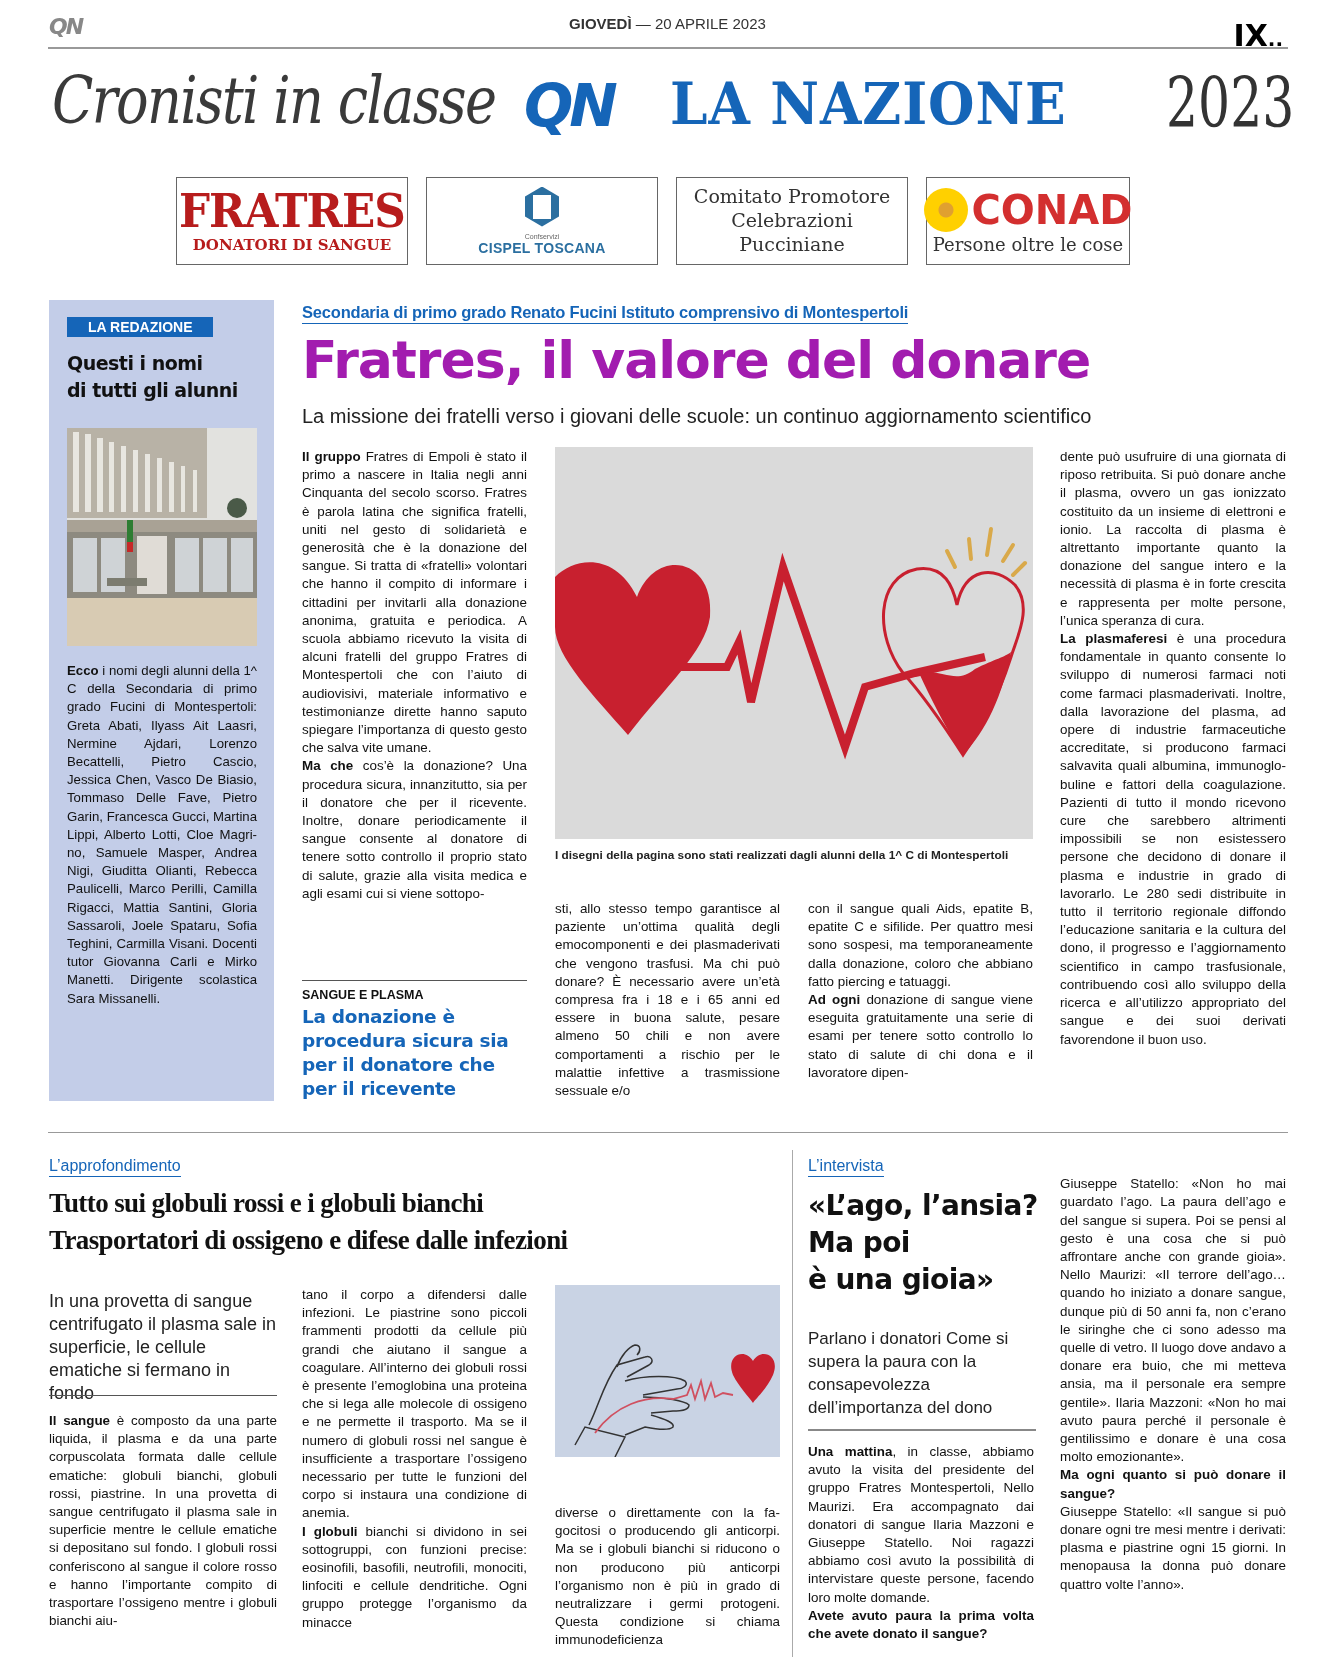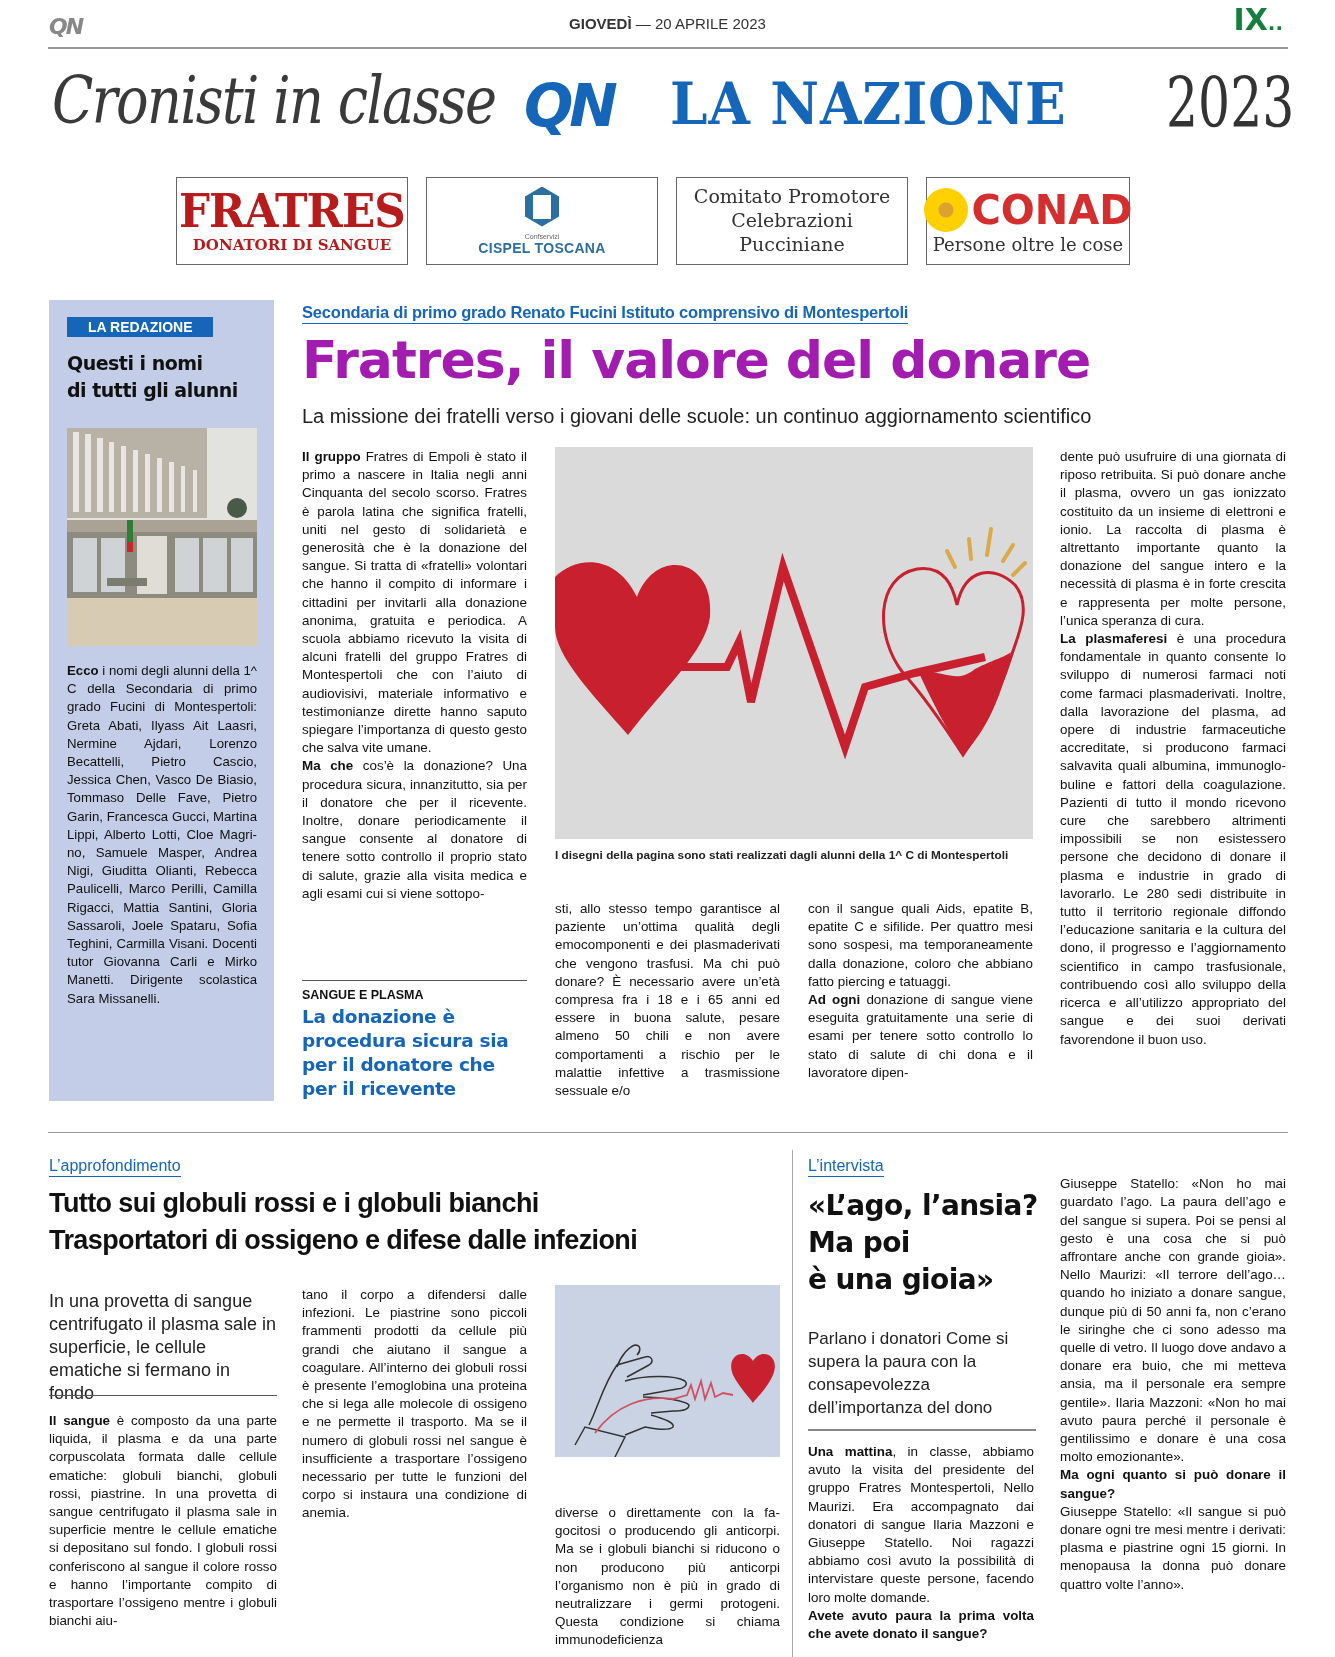--- a/index.html
+++ b/index.html
@@ -5,21 +5,21 @@
   * { box-sizing: border-box; margin: 0; padding: 0; }
   html, body { width: 1335px; height: 1657px; background: #ffffff; overflow: hidden; }
   body { font-family: "Liberation Sans", sans-serif; color: #1a1a1a; position: relative; }
 
   .abs { position: absolute; }
 
   
   .folio-logo { left: 49px; top: 14px; font-family: "DejaVu Sans", sans-serif; font-weight: 900; font-size: 22px; color: #888; letter-spacing: -2px; font-style: italic; }
   .folio-date { left: 0; right: 0; top: 15px; text-align: center; font-size: 15px; color: #333; }
   .folio-date b { font-weight: 700; }
-  .folio-page { right: 52px; top: 2px; font-family: "DejaVu Sans", sans-serif; font-weight: 900; font-size: 30px; color: #15803d; }
+  .folio-page { right: 52px; top: 18px; font-family: "DejaVu Sans", sans-serif; font-weight: 900; font-size: 30px; color: #000000; }
   .folio-page .dots { font-size: 20px; }
   .folio-rule { left: 48px; width: 1240px; top: 47px; height: 2px; background: #999; }
 
   
   .mast-cronisti { left: 52px; top: 62px; font-family: "DejaVu Serif", serif; font-size: 66px; color: #3a3a3a; font-style: italic; letter-spacing: -2px; transform: scaleX(0.82); transform-origin: left; }
   .mast-qn { left: 524px; top: 72px; font-family: "DejaVu Sans", sans-serif; font-weight: 900; font-style: italic; font-size: 58px; color: #1565b8; letter-spacing: -4px; }
   .mast-nazione { left: 670px; top: 70px; font-family: "DejaVu Serif", serif; font-weight: 900; font-size: 58px; color: #1565b8; letter-spacing: 1px; transform: scaleX(0.92); transform-origin: left; }
   .mast-year { left: 1166px; top: 62px; font-family: "DejaVu Serif", serif; font-size: 70px; color: #333; transform: scaleX(0.72); transform-origin: left; }
 
   
@@ -64,21 +64,21 @@
   .caption { left: 555px; top: 848px; font-size: 11.8px; font-weight: 700; color: #222; text-align: right; }
 
   .c2 { left: 555px; top: 900px; width: 225px; }
   .c3 { left: 808px; top: 900px; width: 225px; }
   .c4 { left: 1060px; top: 448px; width: 226px; }
 
   .section-rule { left: 48px; top: 1132px; width: 1240px; height: 1px; background: #999; }
 
   
   .kicker2 { left: 49px; top: 1157px; font-size: 16px; color: #1565b8; border-bottom: 1px solid #1565b8; padding-bottom: 1px; }
-  .headline2 { left: 49px; top: 1185px; font-family: Liberation Sans, sans-serif; font-weight: 900; font-size: 27px; line-height: 37px; color: #111; letter-spacing: -0.6px; }
+  .headline2 { left: 49px; top: 1185px; font-family: Liberation Serif, serif; font-weight: 900; font-size: 27px; line-height: 37px; color: #111; letter-spacing: -0.6px; }
   .vrule { left: 792px; top: 1150px; width: 1px; height: 507px; background: #aaa; }
   .lead2 { left: 49px; top: 1290px; width: 228px; font-size: 18px; line-height: 23px; color: #222; }
   .lead2-rule { left: 49px; top: 1395px; width: 228px; height: 1px; background: #555; }
   .b1 { left: 49px; top: 1412px; width: 228px; }
   .b2 { left: 302px; top: 1286px; width: 225px; }
   .pic-hand { left: 555px; top: 1285px; width: 225px; height: 172px; background: #c9d3e4; overflow: hidden; }
   .b3 { left: 555px; top: 1504px; width: 225px; }
 
   
   .kicker3 { left: 808px; top: 1157px; font-size: 16px; color: #1565b8; border-bottom: 1px solid #1565b8; padding-bottom: 1px; }
@@ -217,20 +217,21 @@
   <div>Tutto sui globuli rossi e i globuli bianchi</div>
   <div>Trasportatori di ossigeno e difese dalle infezioni</div>
 </div>
 <div class="abs lead2">In una provetta di sangue centrifugato il plasma sale in superficie, le cellule ematiche si fermano in fondo</div>
 <div class="abs lead2-rule"></div>
 <div class="abs col b1">
   <p><b>Il sangue</b><span> è composto da una parte liquida, il plasma e da una parte corpuscolata formata dal­le cellule ematiche: globuli bian­chi, globuli rossi, piastrine. In una provetta di sangue centrifu­gato il plasma sale in superficie mentre le cellule ematiche si de­positano sul fondo. I globuli ros­si conferiscono al sangue il colo­re rosso e hanno l’importante compito di trasportare l’ossige­no mentre i globuli bianchi aiu-</span></p>
 </div>
 <div class="abs col b2">
   <p>tano il corpo a difendersi dalle infezioni. Le piastrine sono pic­coli frammenti prodotti da cellu­le più grandi che aiutano il san­gue a coagulare. All’interno dei globuli rossi è presente l’emo­globina una proteina che si lega alle molecole di ossigeno e ne permette il trasporto. Ma se il numero di globuli rossi nel san­gue è insufficiente a trasportare l’ossigeno necessario per tutte le funzioni del corpo si instaura una condizione di anemia.</p>
+  <p><b>I globuli</b><span> bianchi si dividono in sei sottogruppi, con funzioni precise: eosinofili, basofili, neu­trofili, monociti, linfociti e cellu­le dendritiche. Ogni gruppo pro­tegge l’organismo da minacce</span></p>
 </div>
 <div class="abs pic-hand">
   <svg width="225" height="172" viewBox="0 0 225 172">
     <rect width="225" height="172" fill="#c9d3e4"></rect>
     <g fill="none" stroke="#333" stroke-width="1.5">
       <path d="M20 160 L30 142 L70 152 L60 172"></path>
       <path d="M34 140 C 44 120, 48 100, 62 80 L 90 72 C 96 70, 100 76, 94 80 L 72 92"></path>
       <path d="M70 96 C 90 90, 120 90, 130 96 C 134 100, 128 104, 122 104 L 88 110"></path>
       <path d="M88 112 C 110 112, 130 116, 134 120 C 134 126, 124 126, 118 126 L 96 128"></path>
       <path d="M96 130 C 110 134, 120 138, 118 142 C 114 146, 100 144, 90 142 L 70 150"></path>

